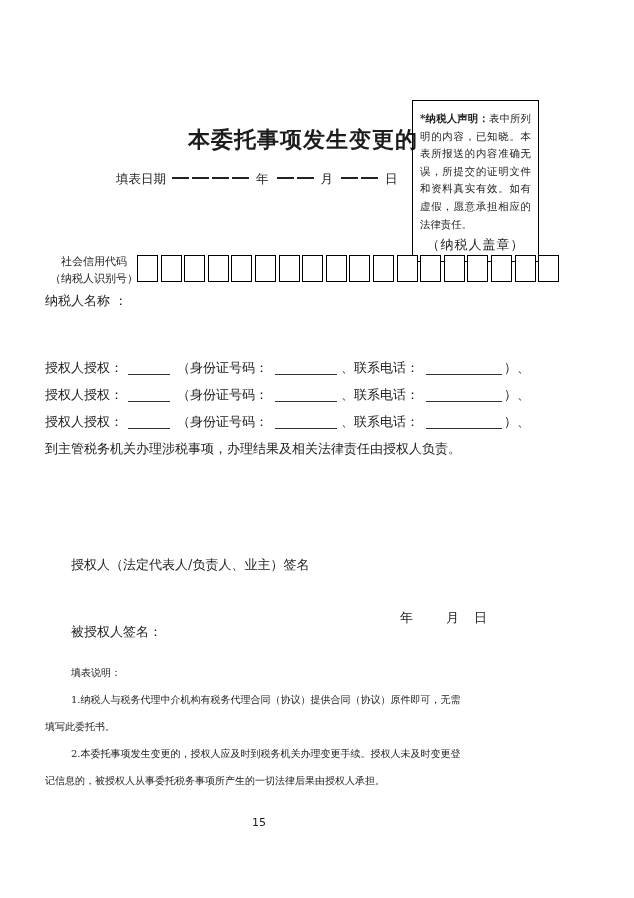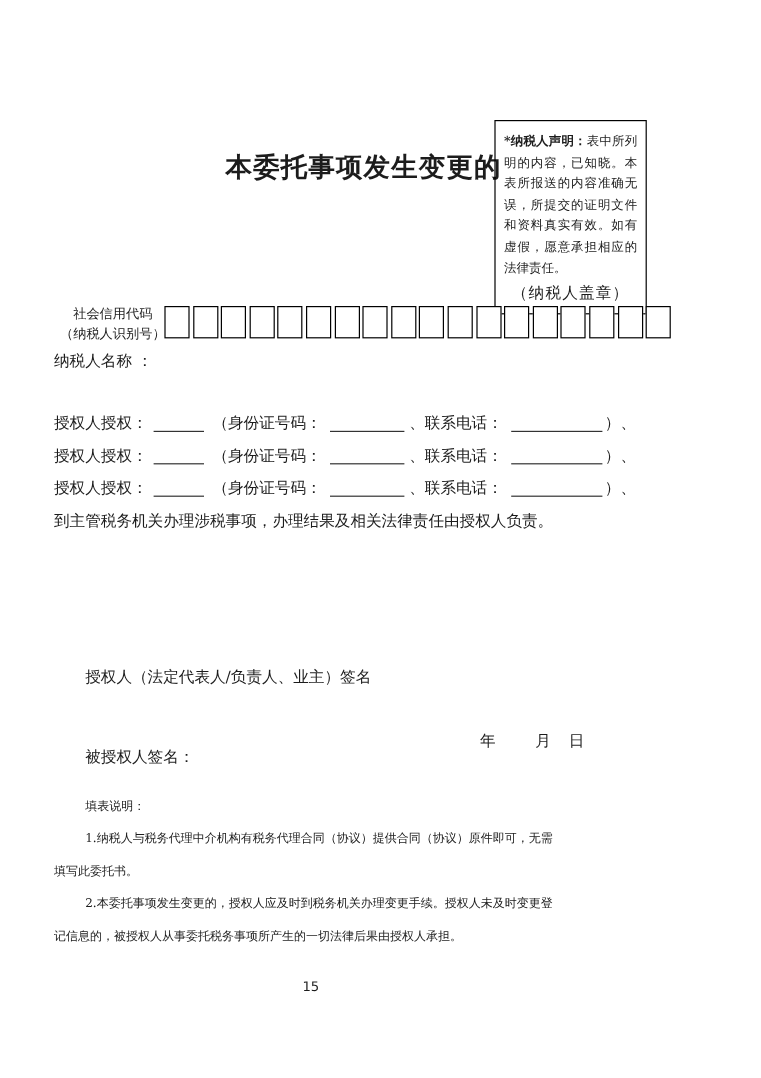--- a/index.html
+++ b/index.html
@@ -55,21 +55,21 @@
   .code-row { position:absolute; left:137px; top:255px; white-space:nowrap; font-size:0; }
   .cbox {
     display:inline-block; width:19px; height:25px;
     border:1.4px solid #000; margin-right:2.6px;
     background:#fff;
   }
   .name-label { position:absolute; left:45px; top:292px; font-size:13px; }
 
   
   .body1 {
-    position:absolute; left:45px; top:340px; width:575px;
+    position:absolute; left:45px; top:354px; width:575px;
     font-size:13px; line-height:27px;
   }
   .auth-row { white-space:nowrap; }
   .blank {
     display:inline-block; height:15px;
     border-bottom:1px solid #333; vertical-align:-3px;
   }
   .b1 { width:42px; margin:0 7px 0 5px; }
   .b2 { width:62px; margin:0 4px 0 7px; }
   .b3 { width:76px; margin:0 2px 0 7px; }
@@ -109,20 +109,23 @@
 
 <div class="page">
 
   <div class="title">本委托事项发生变更的</div>
 
   <div class="decl-box">
     <span class="decl-label">*纳税人声明：</span><span>表中所列明的内容，已知晓。本表所报送的内容准确无误，所提交的证明文件和资料真实有效。如有虚假，愿意承担相应的法律责任。</span>
     <div class="stamp">（纳税人盖章）</div>
   </div>
 
+  <div class="date-line">
+    <span>填表日期</span><span class="dgroup"><span class="dash"></span><span class="dash"></span><span class="dash"></span><span class="dash"></span></span><span class="dword">年</span><span class="dgroup"><span class="dash"></span><span class="dash"></span></span><span class="dword">月</span><span class="dgroup"><span class="dash"></span><span class="dash"></span></span><span class="dword">日</span>
+  </div>
 
   <div class="credit-label">
     <div>社会信用代码</div>
     <div>（纳税人识别号）</div>
   </div>
   <div class="code-row"><span class="cbox"></span><span class="cbox"></span><span class="cbox"></span><span class="cbox"></span><span class="cbox"></span><span class="cbox"></span><span class="cbox"></span><span class="cbox"></span><span class="cbox"></span><span class="cbox"></span><span class="cbox"></span><span class="cbox"></span><span class="cbox"></span><span class="cbox"></span><span class="cbox"></span><span class="cbox"></span><span class="cbox"></span><span class="cbox"></span></div>
 
   <div class="name-label">纳税人名称 ：</div>
 
   <div class="body1">

